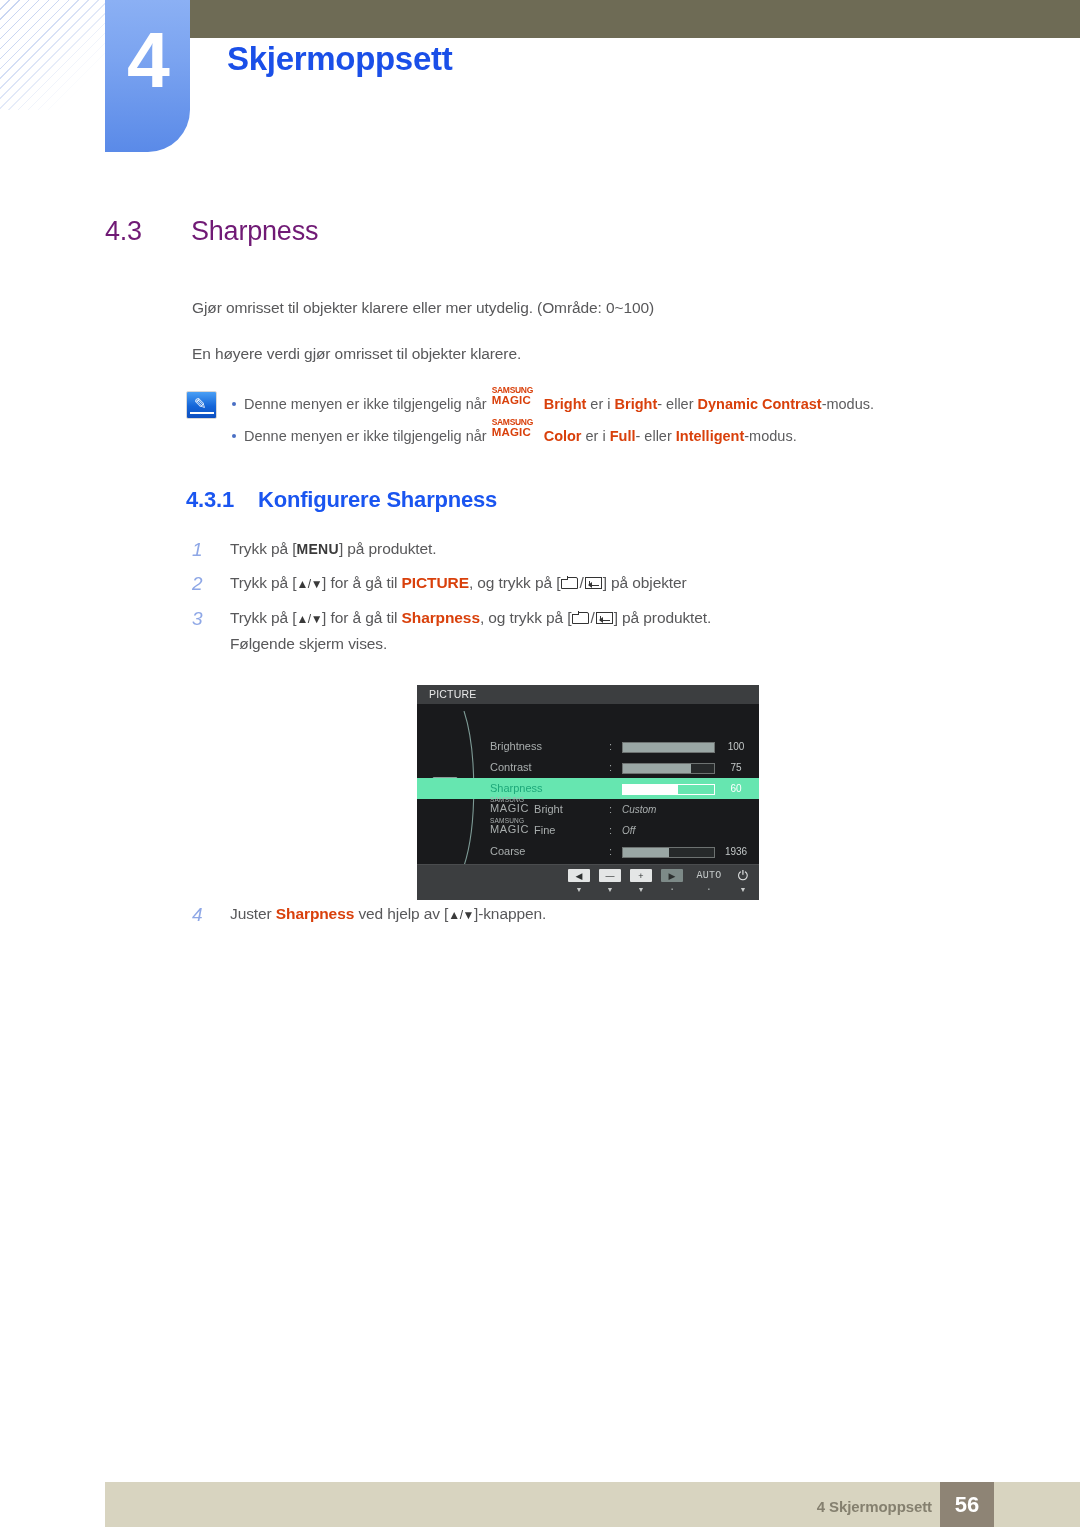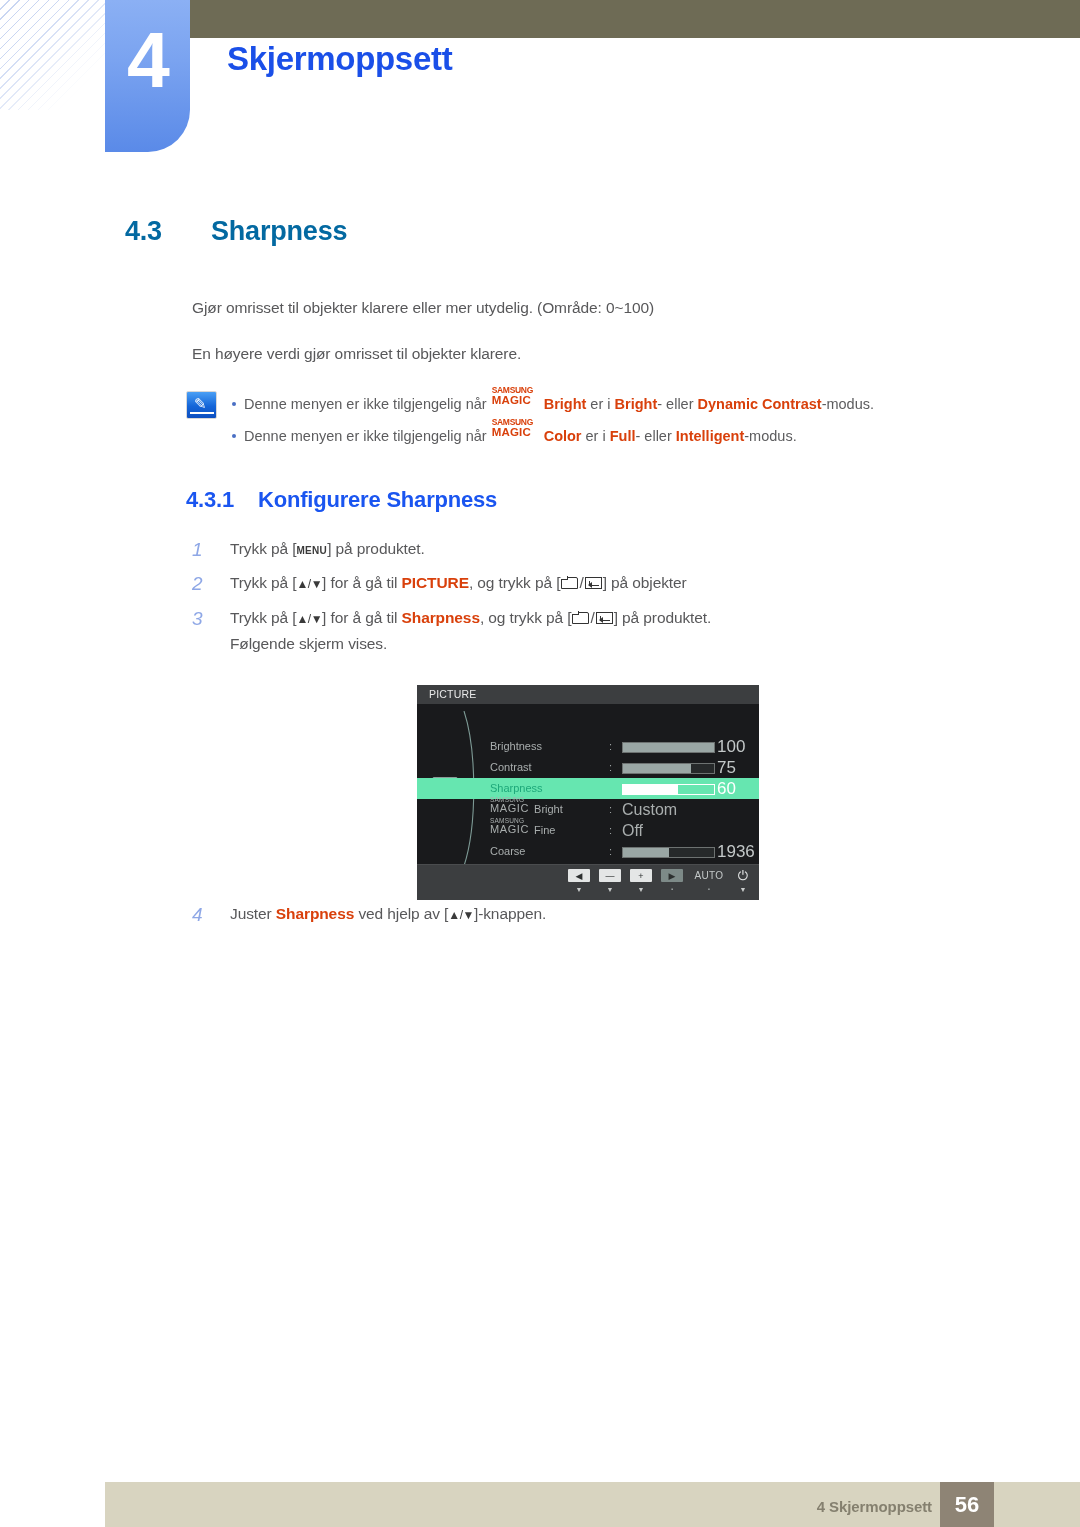--- a/index.html
+++ b/index.html
@@ -56,24 +56,23 @@
     font-weight: 700;
     color: #1a4fe8;
     letter-spacing: -0.3px;
   }
 
   
   .sec-h1 {
     position: absolute;
     left: 105px; top: 216px;
     font-size: 27px;
-    font-weight: 700;
-    color: #0369a1;
+    font-weight: 400;
+    color: #701a75;
     letter-spacing: -0.2px;
-    margin-left: 20px;
   }
   .sec-h1 .num { display: inline-block; width: 86px; }
 
   .para {
     position: absolute;
     left: 192px;
     font-size: 15.5px;
     color: #58585a;
     letter-spacing: -0.1px;
   }
@@ -188,21 +187,21 @@
   }
   .step .body { display: inline-block; padding-left: 38px; }
   .s1 { top: 540px; }
   .s2 { top: 574px; }
   .s3 { top: 609px; }
   .s3b { top: 635px; }
   .s4 { top: 905px; }
   .menukey {
     font-weight: 700;
     color: #3a3a3a;
-    font-size: 10px;
+    font-size: 14px;
     letter-spacing: 0.3px;
   }
   .arrkey { font-size: 12px; color: #3a3a3a; letter-spacing: -0.5px; }
   .glyph-box, .glyph-ret {
     display: inline-block;
     position: relative;
     width: 17px; height: 12px;
     vertical-align: -1px;
     border: 1.6px solid #333;
     box-sizing: border-box;
@@ -303,31 +302,32 @@
     position: absolute;
     left: 192px; top: 0;
     font-size: 11px;
     color: #9aa0a0;
     line-height: 21px;
   }
   .osd-row .val {
     position: absolute;
     left: 300px; top: 0;
     width: 38px;
-    text-align: left;
-    font-size: 17px;
+    text-align: center;
+    font-size: 10px;
     color: #c3c8c8;
     line-height: 21px;
   }
   .osd-row .txtval {
     position: absolute;
     left: 205px; top: 0;
-    font-size: 16px;
+    font-size: 10px;
     color: #a9aeae;
     line-height: 21px;
+    font-style: italic;
   }
   .osd-bar {
     position: absolute;
     left: 205px; top: 5.5px;
     width: 93px; height: 11px;
     border: 1px solid #6d7271;
     box-sizing: border-box;
     background: #26292a;
   }
   .osd-bar .fill {
@@ -422,20 +422,21 @@
     font-size: 7px;
     line-height: 7px;
   }
   .fbtn .tag.sq { color: #9aa0a0; font-size: 6px; }
   .fbtn.text {
     width: 34px;
     color: #c3c8c8;
     font-size: 10px;
     line-height: 13px;
     letter-spacing: 0.3px;
+    font-family: Liberation Mono, monospace;
   }
   .fbtn.pw {
     width: 16px;
     color: #e4e6e6;
     font-size: 13px;
     line-height: 13px;
   }
 
   
   .footer-bar {

